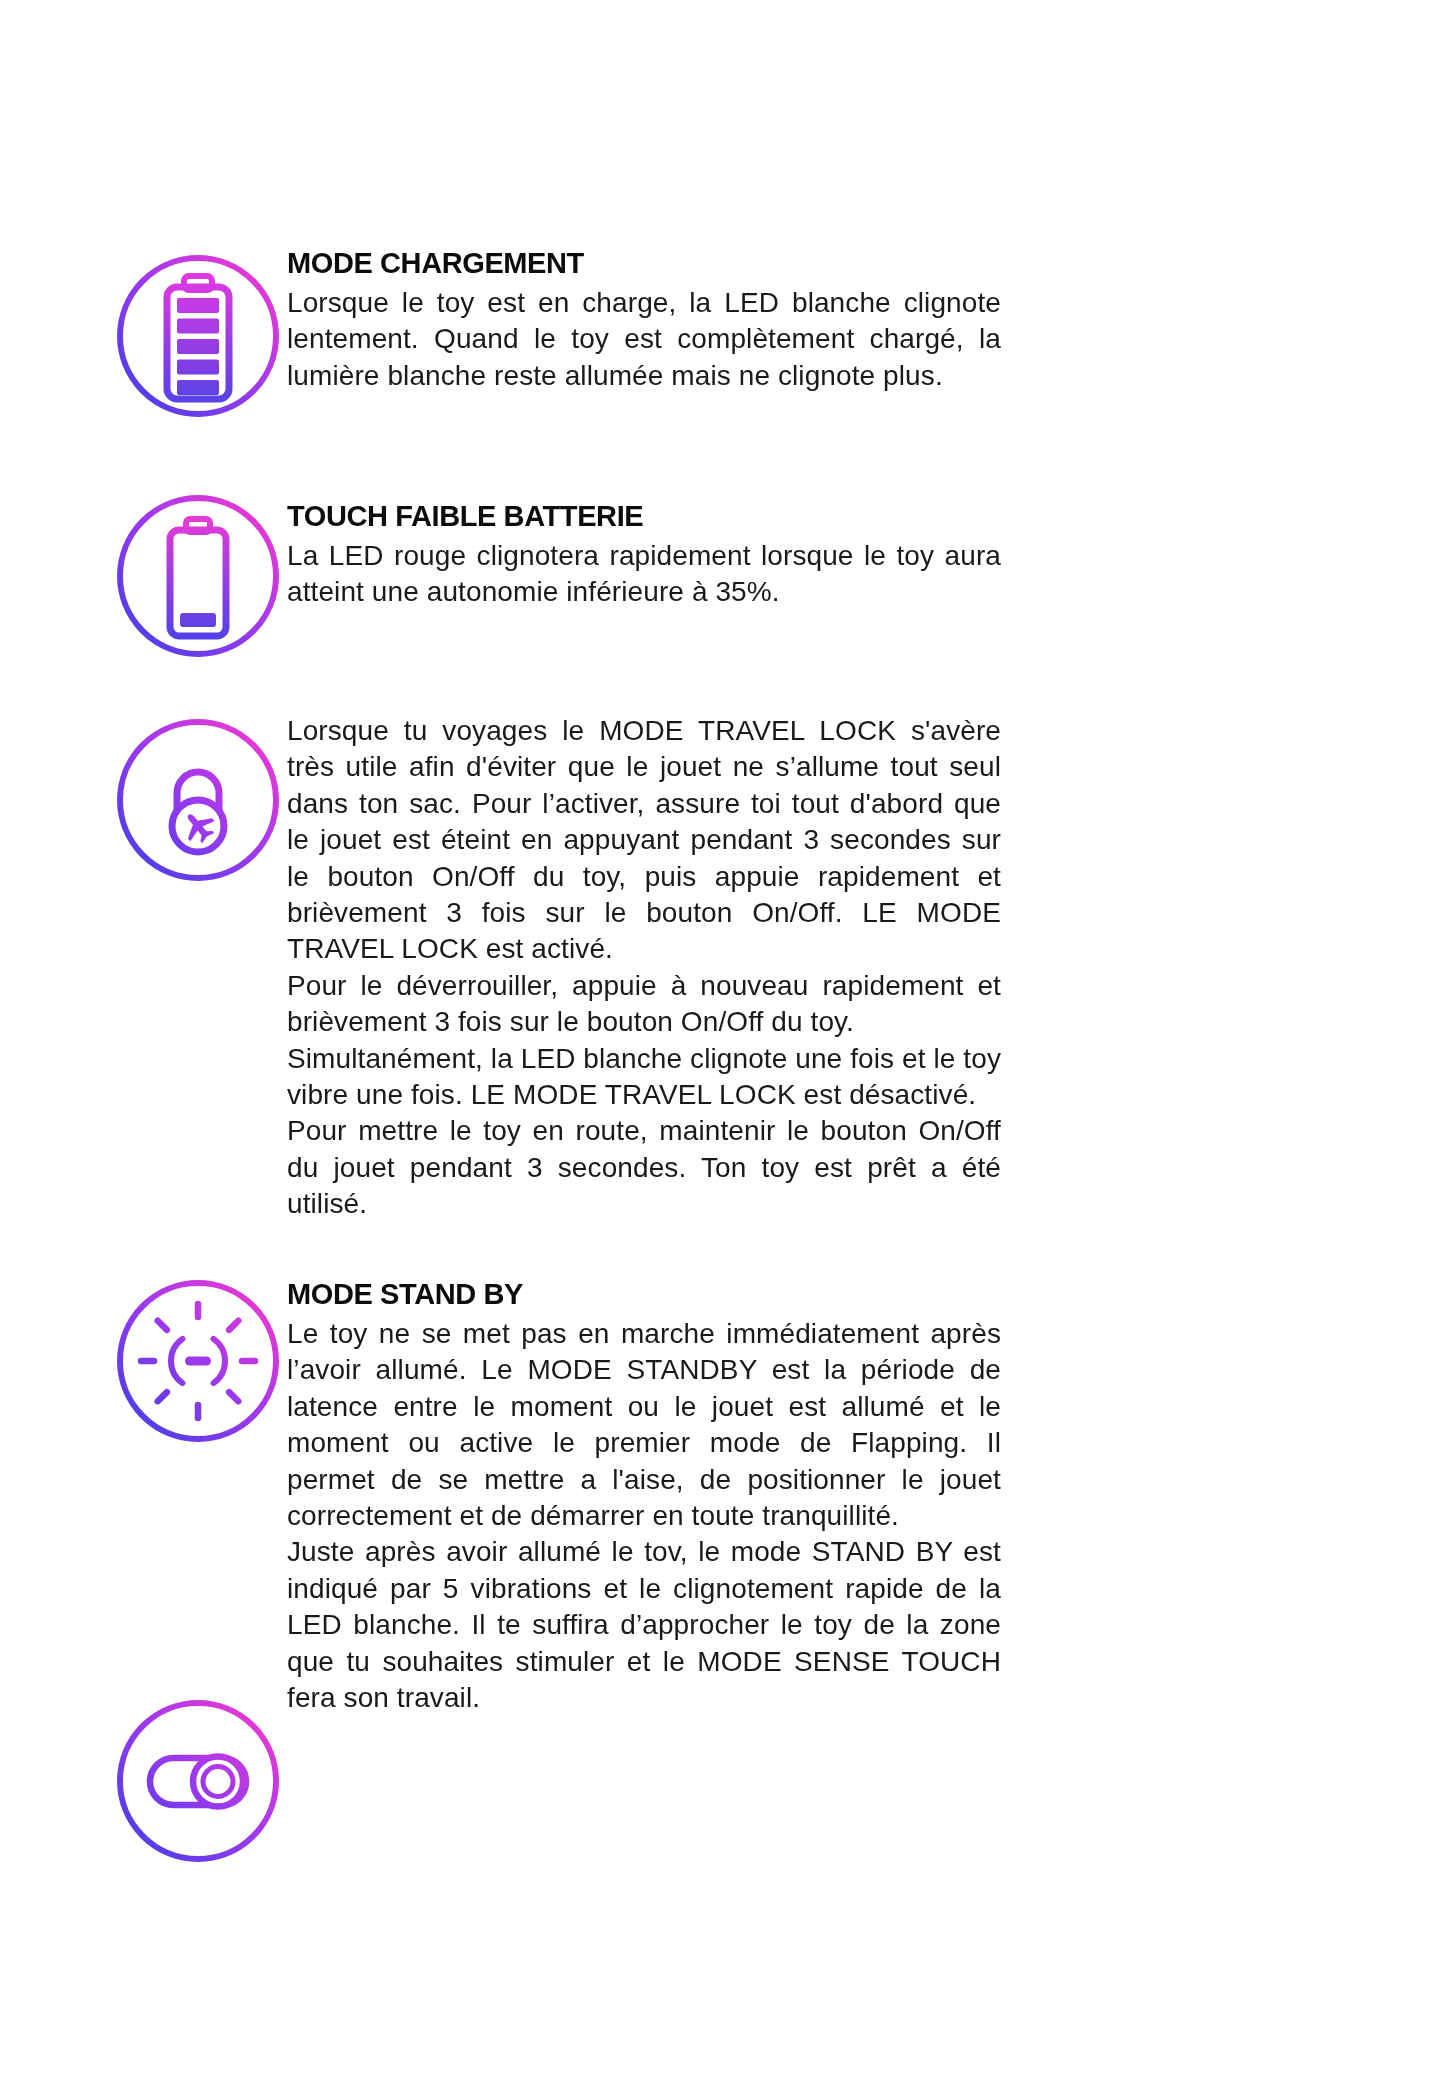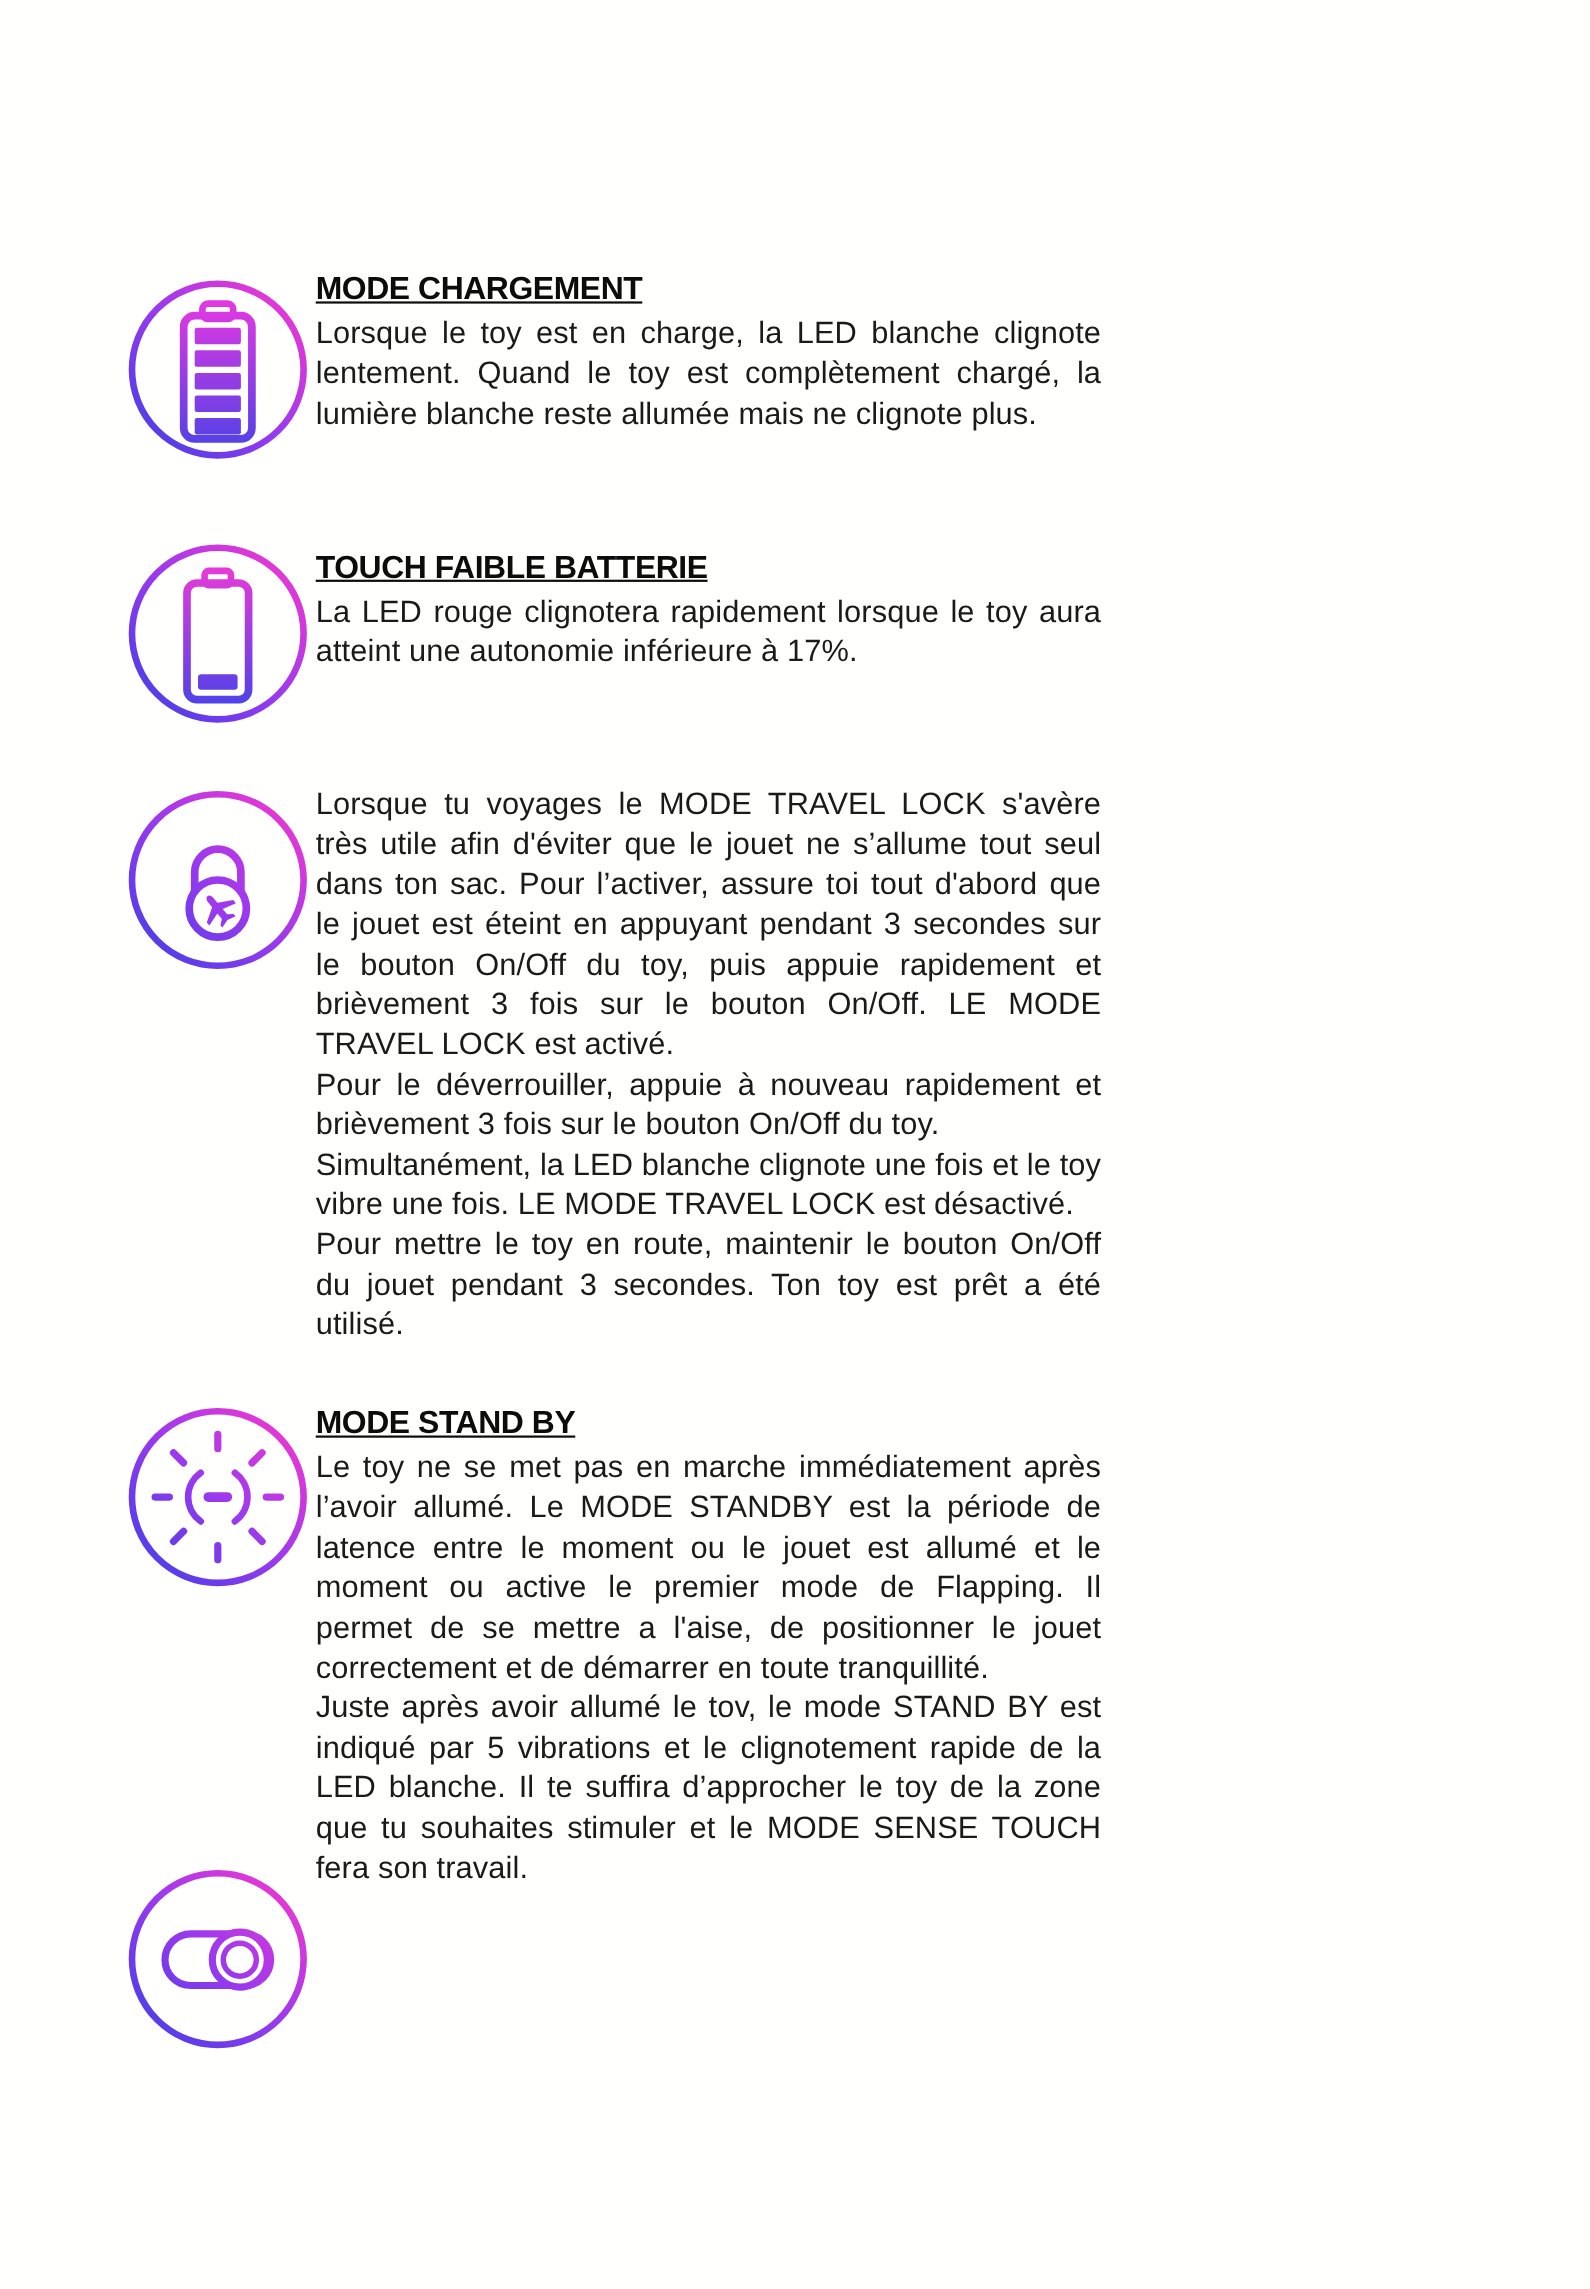--- a/index.html
+++ b/index.html
@@ -1,21 +1,21 @@
 <!DOCTYPE html>
 <html lang="fr"><head>
 <meta charset="utf-8">
 <style>
   html,body{margin:0;padding:0;background:#ffffff;}
   body{width:1445px;height:2081px;font-family:"Liberation Sans","DejaVu Sans",sans-serif;}
   .page{position:relative;width:1445px;height:2081px;background:#fffffe;overflow:hidden;}
   .icon{position:absolute;width:168px;height:168px;left:114px;}
   .icon svg{display:block;width:168px;height:168px;}
   .text{position:absolute;left:287px;width:714px;color:#161616;}
-  .text h2{font-size:29px;line-height:33px;font-weight:bold;color:#0c0c0c;margin:0 0 5px 0;letter-spacing:-0.4px;text-decoration:underline;}
+  .text h2{font-size:29px;line-height:33px;font-weight:bold;color:#0c0c0c;margin:0 0 5px 0;letter-spacing:-0.4px;}
   .text p{font-size:28px;line-height:36.4px;margin:0;text-align:justify;color:#1a1a1a;letter-spacing:0.1px;}
   
   #icon-1{top:252px}  #text-1{top:247px}
   #icon-2{top:492px}  #text-2{top:500px}
   #icon-3{top:716px}  #text-3{top:713px}
   #icon-4{top:1277px} #text-4{top:1278px}
   #icon-5{top:1697px} #text-5{top:1740px}
 </style>
 </head>
 <body>
@@ -64,21 +64,21 @@
         </linearGradient>
       </defs>
       <circle cx="84" cy="84" r="78" fill="none" stroke="url(#g2)" stroke-width="6"></circle>
       <rect x="72" y="27" width="24" height="13" rx="4" fill="none" stroke="url(#g2f)" stroke-width="6"></rect>
       <rect x="56" y="38" width="56" height="106" rx="9" fill="none" stroke="url(#g2f)" stroke-width="7"></rect>
       <rect x="66" y="121" width="36" height="14" rx="3" fill="url(#g2f)"></rect>
     </svg>
   </div>
   <div class="text" id="text-2">
     <h2>TOUCH FAIBLE BATTERIE</h2>
-    <p>La LED rouge clignotera rapidement lorsque le toy aura atteint une autonomie inférieure à 17%.</p>
+    <p>La LED rouge clignotera rapidement lorsque le toy aura atteint une autonomie inférieure à 35%.</p>
   </div>
 
   <div class="icon" id="icon-3">
     <svg viewBox="0 0 168 168" aria-hidden="true">
       <defs>
         <linearGradient id="g3" gradientUnits="userSpaceOnUse" x1="16" y1="152" x2="152" y2="16">
           <stop offset="0" stop-color="#4a3ee8"></stop>
             <stop offset="0.5" stop-color="#9c39ee"></stop>
             <stop offset="1" stop-color="#ef38d2"></stop>
         </linearGradient>

